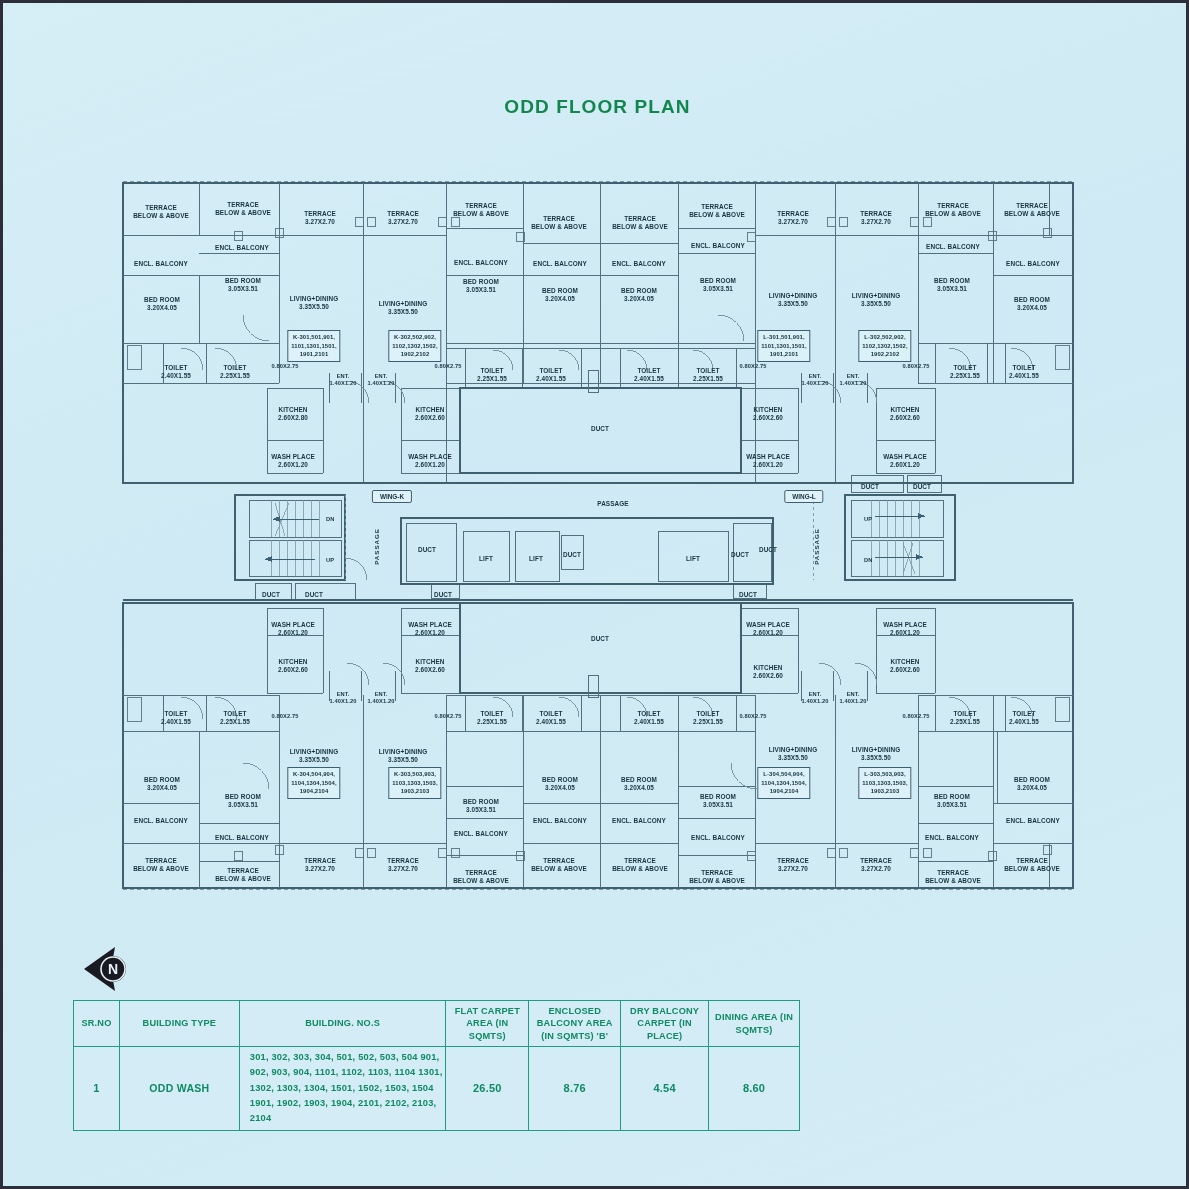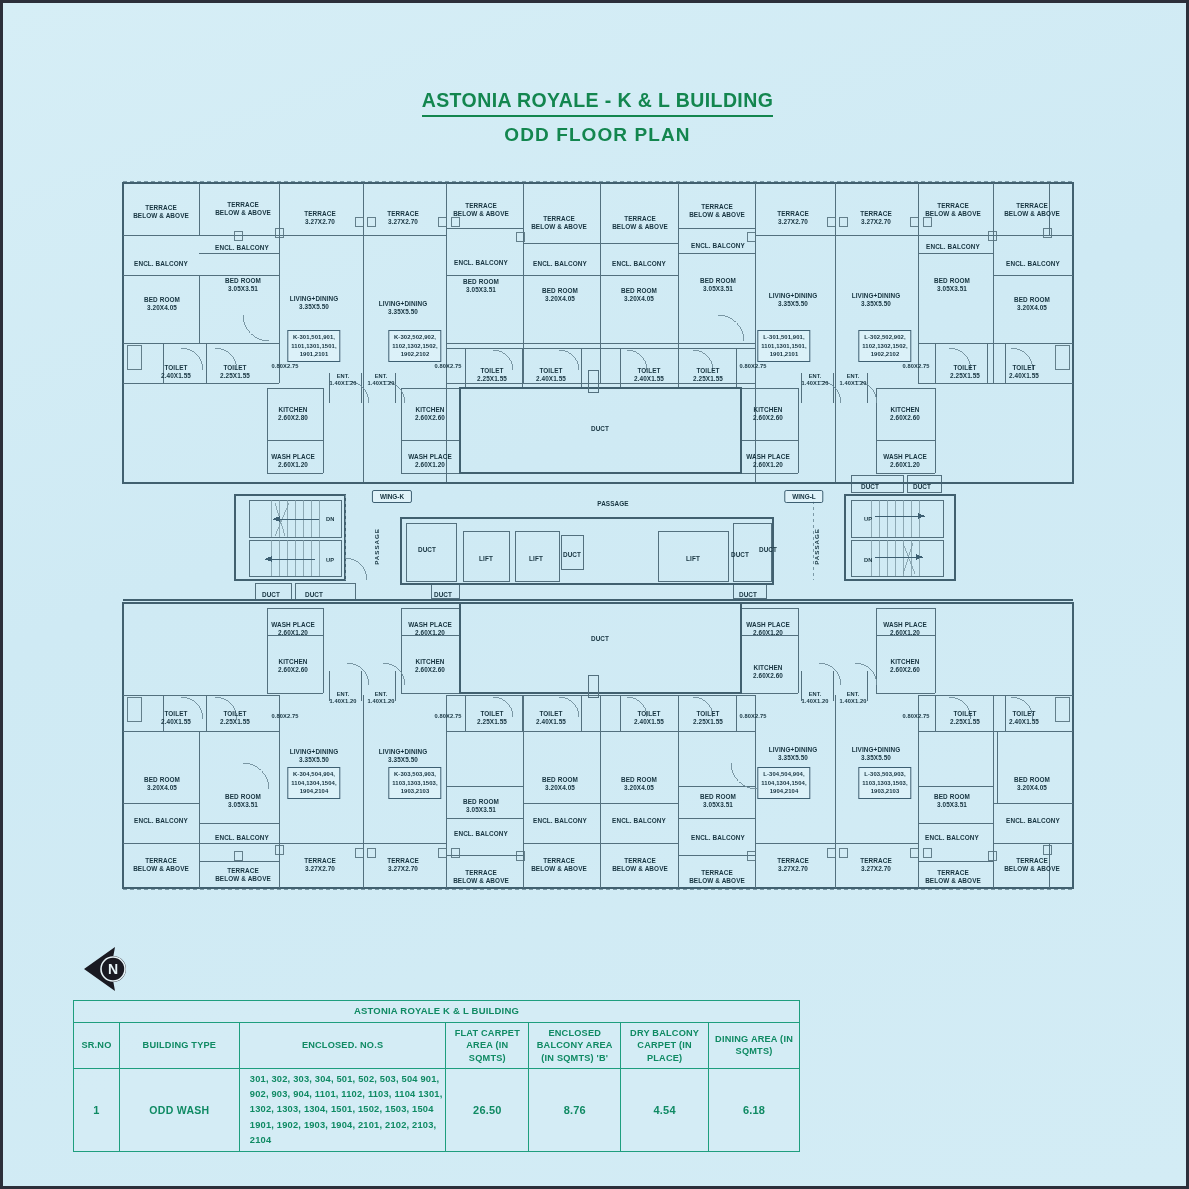--- a/index.html
+++ b/index.html
@@ -67,21 +67,20 @@
     position:absolute; color:#16333f; font-size:6.2px; font-weight:bold;
     letter-spacing:1px; writing-mode:vertical-rl; transform:rotate(180deg);
   }
 </style>
 </head>
 <body>
 
 <div id="page">
 
   <div id="title-block">
-    <div id="title-main">ASTONIA ROYALE - K &amp; L BUILDING</div>
     <div id="title-sub">ODD  FLOOR PLAN</div>
   </div>
 
   <svg id="plan" viewBox="0 0 1189 1189" xmlns="http://www.w3.org/2000/svg">
     <g stroke="#53707e" stroke-width="1" fill="none" shape-rendering="crispEdges">
 
       <rect x="120" y="180" width="950" height="300" stroke="#41606f" stroke-width="1.4"></rect>
 
       <line x1="120" y1="232" x2="276" y2="232"></line>
       <line x1="120" y1="272" x2="276" y2="272"></line>
@@ -666,27 +665,24 @@
     <svg viewBox="0 0 58 56" width="58" height="56" xmlns="http://www.w3.org/2000/svg">
       <path d="M3 28 L34 6 L30 28 L34 50 Z" fill="#1a1a22"></path>
       <circle cx="32" cy="28" r="13" fill="#1a1a22"></circle>
       <circle cx="32" cy="28" r="12" fill="none" stroke="#e8f4f8" stroke-width="1.6"></circle>
       <text x="32" y="33" text-anchor="middle" font-family="Liberation Sans, sans-serif" font-size="14" font-weight="bold" fill="#e8f4f8">N</text>
     </svg>
   </div>
 
   <table id="area-table">
     <tbody>
-      <tr>
-        <td class="tbl-title" colspan="7">ASTONIA ROYALE K &amp; L BUILDING</td>
-      </tr>
       <tr class="hdr">
         <td style="width:46px">SR.NO</td>
         <td style="width:120px">BUILDING TYPE</td>
-        <td style="width:207px">ENCLOSED. NO.S</td>
+        <td style="width:207px">BUILDING. NO.S</td>
         <td style="width:83px">FLAT
 CARPET AREA
 (IN SQMTS)</td>
         <td style="width:92px">ENCLOSED
 BALCONY AREA
 (IN SQMTS) 'B'</td>
         <td style="width:88px">DRY BALCONY
 CARPET
 (IN PLACE)</td>
         <td style="width:91px">DINING AREA
@@ -695,18 +691,18 @@
       <tr class="body-row">
         <td class="val">1</td>
         <td class="aptype">ODD WASH</td>
         <td class="apt-nos">301, 302, 303, 304, 501, 502, 503, 504
 901, 902, 903, 904, 1101, 1102, 1103, 1104
 1301, 1302, 1303, 1304, 1501, 1502, 1503, 1504
 1901, 1902, 1903, 1904, 2101, 2102, 2103, 2104</td>
         <td class="val">26.50</td>
         <td class="val">8.76</td>
         <td class="val">4.54</td>
-        <td class="val">6.18</td>
+        <td class="val">8.60</td>
       </tr>
     </tbody>
   </table>
 
 </div>
 
 </body></html>

